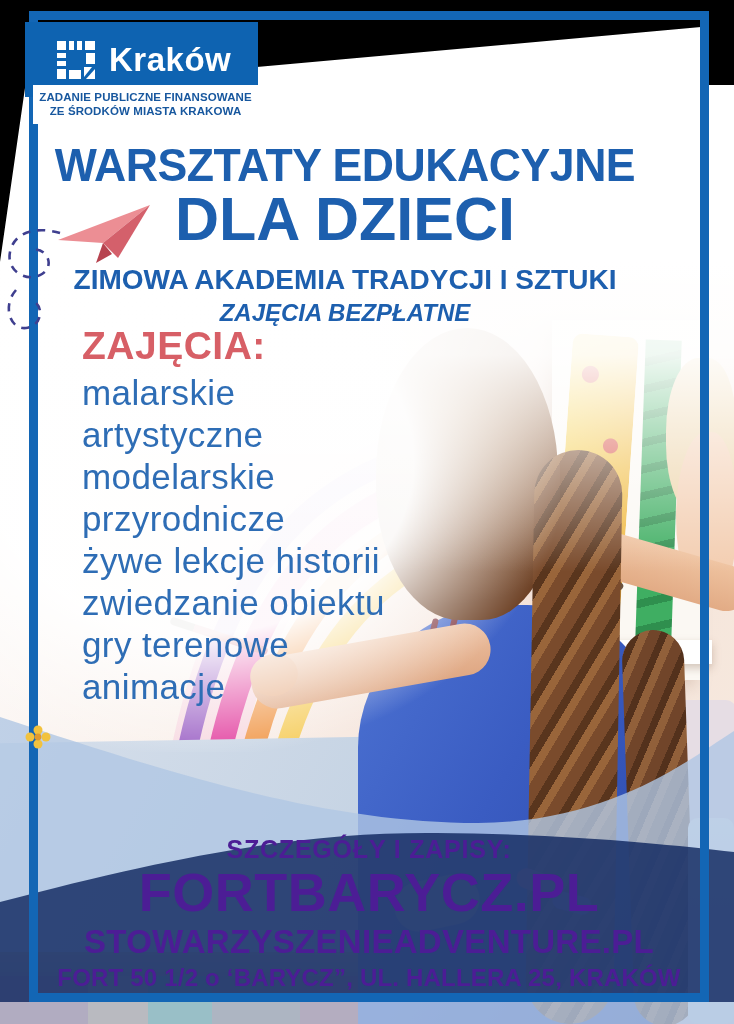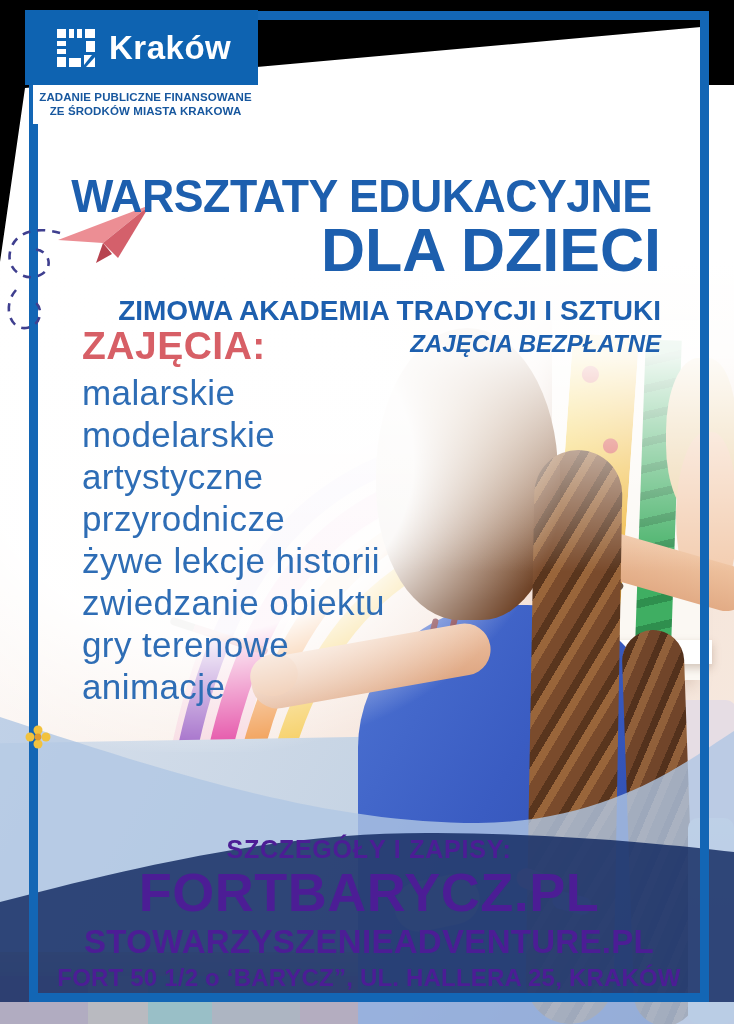--- a/index.html
+++ b/index.html
@@ -57,29 +57,29 @@
   .fade-left{left:-160px;top:-90px;width:720px;height:580px;
         background:radial-gradient(ellipse at center,rgba(255,255,255,.96) 42%,rgba(255,255,255,0) 72%);}
 
   
   svg.bands,svg.decor,svg.rainbow{position:absolute;left:0;top:0;}
   .black-mask{position:absolute;left:0;top:0;width:734px;height:1024px;background:#000;
         clip-path:polygon(0 0,734px 0,734px 85px,709px 85px,709px 28px,701px 27px,25px 88px,0 262px);}
   .frame{position:absolute;left:29px;top:11px;width:680px;height:991px;border:9px solid #1366b5;}
 
   
-  .krakow-box{position:absolute;left:25px;top:10px;width:233px;height:75px;background:#0e63b1;
+  .krakow-box{position:absolute;left:25px;top:22px;width:233px;height:75px;background:#0e63b1;
         display:flex;align-items:center;padding-left:32px;gap:14px;}
   .krakow-text{color:#fff;font-size:33px;font-weight:700;letter-spacing:.5px;}
   .funding-box{position:absolute;left:33px;top:85px;width:225px;height:39px;background:#fff;
         display:flex;flex-direction:column;justify-content:center;text-align:center;}
   .funding-box span{color:#17579e;font-size:11.5px;font-weight:800;line-height:13.5px;letter-spacing:.1px;}
 
   
-  .title-block{position:absolute;left:29px;top:142px;width:632px;text-align:right;color:#1d5fae;margin-top:31px;}
+  .title-block{position:absolute;left:29px;top:142px;width:632px;text-align:center;color:#1d5fae;}
   .t1{font-size:46px;font-weight:800;letter-spacing:-.5px;transform:scaleX(.97);line-height:1;}
   .t2{font-size:61px;font-weight:800;line-height:1.02;letter-spacing:0;}
   .sub1{font-size:28px;font-weight:800;margin-top:14px;line-height:1.15;}
   .sub2{font-size:24px;font-weight:800;margin-top:3px;line-height:1.15;font-style:italic;}
   .act-label{position:absolute;left:82px;top:324px;font-size:39px;font-weight:800;color:#d75f66;letter-spacing:.5px;}
   .act-list{position:absolute;left:82px;top:372px;color:#2e6db5;font-size:35px;font-weight:400;letter-spacing:.4px;}
   .act-list div{line-height:42px;}
   .footer{position:absolute;left:29px;top:835px;width:680px;text-align:center;color:#4c1d95;}
   .f-cta{font-size:25px;font-weight:800;letter-spacing:.8px;}
   .f-web{font-size:54px;font-weight:800;line-height:1.06;letter-spacing:.5px;}
@@ -183,22 +183,22 @@
   <div class="title-block">
     <div class="t1">WARSZTATY EDUKACYJNE</div>
     <div class="t2">DLA DZIECI</div>
     <div class="sub1">ZIMOWA AKADEMIA TRADYCJI I SZTUKI</div>
     <div class="sub2">ZAJĘCIA BEZPŁATNE</div>
   </div>
 
   <div class="act-label">ZAJĘCIA:</div>
   <div class="act-list">
     <div>malarskie</div>
+    <div>artystyczne</div>
     <div>modelarskie</div>
-    <div>artystyczne</div>
     <div>przyrodnicze</div>
     <div>żywe lekcje historii</div>
     <div>zwiedzanie obiektu</div>
     <div>gry terenowe</div>
     <div>animacje</div>
   </div>
 
   <div class="footer">
     <div class="f-cta">SZCZEGÓŁY I ZAPISY:</div>
     <div class="f-web">FORTBARYCZ.PL</div>

